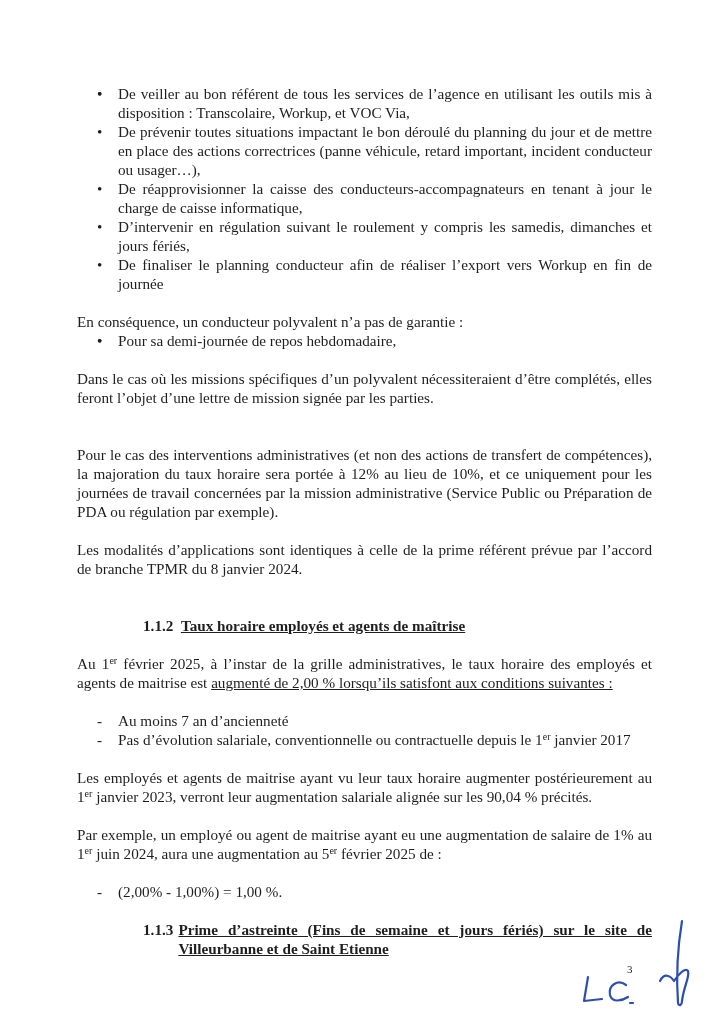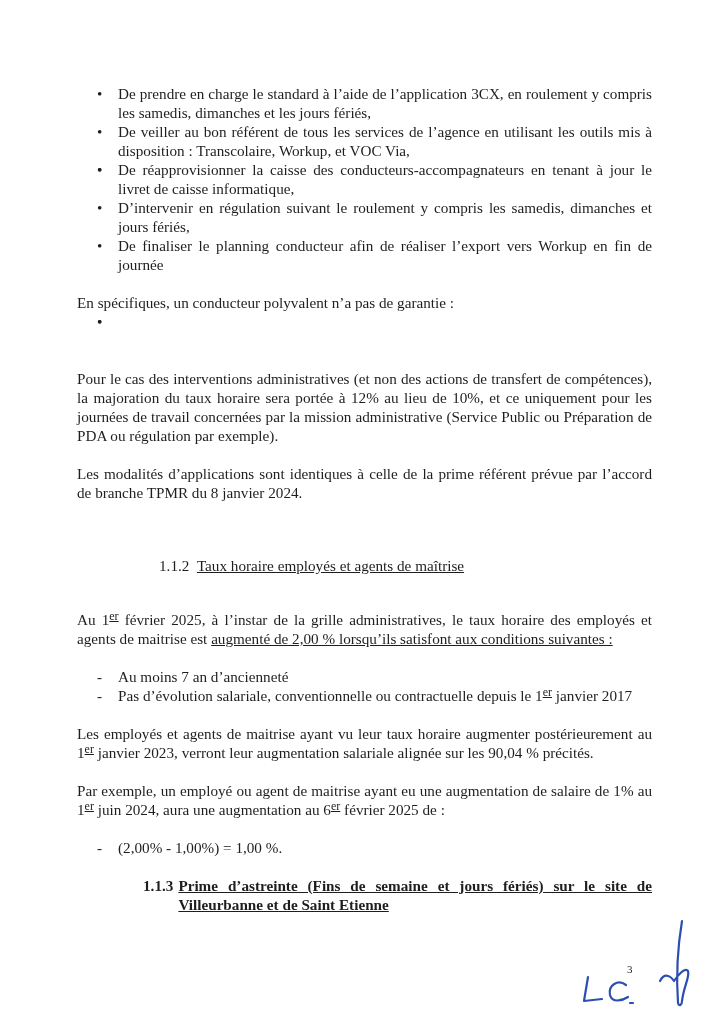--- a/index.html
+++ b/index.html
@@ -7,52 +7,53 @@
     width: 724px; height: 1024px; background: #ffffff; position: relative; overflow: hidden;
     font-family: "Liberation Serif", serif; color: #1e1e1e; font-size: 15.2px; line-height: 19px;
   }
   .page { position: absolute; left: 77px; top: 84px; width: 575px; }
   .bullets { list-style: none; margin: 0; padding: 0; }
   .bullets li { position: relative; padding-left: 41px; text-align: justify; }
   .bullets li .mark { position: absolute; left: 20px; top: 0; }
   .p { text-align: justify; margin: 0; }
   .gap { height: 19px; }
   .gap2 { height: 38px; }
-  .heading { font-weight: normal; margin: 16px; padding-left: 66px; }
+  .heading { font-weight: bold; margin: 0; padding-left: 66px; }
   .heading .num { margin-right: 4px; }
   .u { text-decoration: underline; }
   .heading3 { font-weight: bold; margin: 0; padding-left: 66px; display: flex; }
   .heading3 .num { flex: 0 0 auto; margin-right: 5px; }
   .heading3 .title { text-decoration: underline; text-align: justify; text-align-last: left; }
-  sup { font-size: 12px; line-height: 0; vertical-align: 5px; text-decoration: underline; }
+  sup { font-size: 10px; line-height: 0; vertical-align: 5px; }
   .pagenum { position: absolute; left: 627px; top: 960px; font-size: 11px; }
   .signature { position: absolute; left: 570px; top: 915px; width: 140px; height: 100px; }
 </style>
 </head>
 <body>
 
 <div class="page">
 
   <ul class="bullets">
-    <li><span class="mark">•</span><span>De prendre en charge le standard à l’aide de l’application 3CX, en roulement y compris les samedis, dimanches et les jours fériés,</span></li>
+    <li><span class="mark">•</span></li>
     <li><span class="mark">•</span><span>De veiller au bon référent de tous les services de l’agence en utilisant les outils mis à disposition : Transcolaire, Workup, et VOC Via,</span></li>
-    <li><span class="mark">•</span></li>
-    <li><span class="mark">•</span><span>De réapprovisionner la caisse des conducteurs-accompagnateurs en tenant à jour le livret de caisse informatique,</span></li>
+    <li><span class="mark">•</span><span>De prévenir toutes situations impactant le bon déroulé du planning du jour et de mettre en place des actions correctrices (panne véhicule, retard important, incident conducteur ou usager…),</span></li>
+    <li><span class="mark">•</span><span>De réapprovisionner la caisse des conducteurs-accompagnateurs en tenant à jour le charge de caisse informatique,</span></li>
     <li><span class="mark">•</span><span>D’intervenir en régulation suivant le roulement y compris les samedis, dimanches et jours fériés,</span></li>
     <li><span class="mark">•</span><span>De finaliser le planning conducteur afin de réaliser l’export vers Workup en fin de journée</span></li>
   </ul>
 
   <div class="gap"></div>
-  <p class="p">En spécifiques, un conducteur polyvalent n’a pas de garantie :</p>
+  <p class="p">En conséquence, un conducteur polyvalent n’a pas de garantie :</p>
   <ul class="bullets">
     <li><span class="mark">•</span></li>
-    <li><span class="mark">•</span></li>
+    <li><span class="mark">•</span><span>Pour sa demi-journée de repos hebdomadaire,</span></li>
   </ul>
 
   <div class="gap"></div>
+  <p class="p">Dans le cas où les missions spécifiques d’un polyvalent nécessiteraient d’être complétés, elles feront l’objet d’une lettre de mission signée par les parties.</p>
   <div class="gap"></div>
   <div class="gap"></div>
   <p class="p">Pour le cas des interventions administratives (et non des actions de transfert de compétences), la majoration du taux horaire sera portée à 12% au lieu de 10%, et ce uniquement pour les journées de travail concernées par la mission administrative (Service Public ou Préparation de PDA ou régulation par exemple).</p>
   <div class="gap"></div>
   <p class="p">Les modalités d’applications sont identiques à celle de la prime référent prévue par l’accord de branche TPMR du 8 janvier 2024.</p>
 
   <div class="gap2"></div>
   <p class="heading">
     <span class="num">1.1.2</span>
     <span class="u">Taux horaire employés et agents de maîtrise</span>
@@ -60,21 +61,21 @@
   <div class="gap"></div>
   <p class="p"><span>Au 1</span><sup>er</sup><span> février 2025, à l’instar de la grille administratives, le taux horaire des employés et agents de maitrise est </span><span class="u">augmenté de 2,00 % lorsqu’ils satisfont aux conditions suivantes :</span></p>
   <div class="gap"></div>
   <ul class="bullets">
     <li><span class="mark">-</span><span>Au moins 7 an d’ancienneté</span></li>
     <li><span class="mark">-</span><span>Pas d’évolution salariale, conventionnelle ou contractuelle depuis le 1</span><sup>er</sup><span> janvier 2017</span></li>
   </ul>
   <div class="gap"></div>
   <p class="p"><span>Les employés et agents de maitrise ayant vu leur taux horaire augmenter postérieurement au 1</span><sup>er</sup><span> janvier 2023, verront leur augmentation salariale alignée sur les 90,04 % précités.</span></p>
   <div class="gap"></div>
-  <p class="p"><span>Par exemple, un employé ou agent de maitrise ayant eu une augmentation de salaire de 1% au 1</span><sup>er</sup><span> juin 2024, aura une augmentation au 6</span><sup>er</sup><span> février 2025 de :</span></p>
+  <p class="p"><span>Par exemple, un employé ou agent de maitrise ayant eu une augmentation de salaire de 1% au 1</span><sup>er</sup><span> juin 2024, aura une augmentation au 5</span><sup>er</sup><span> février 2025 de :</span></p>
   <div class="gap"></div>
   <ul class="bullets">
     <li><span class="mark">-</span><span>(2,00% - 1,00%) = 1,00 %.</span></li>
   </ul>
   <div class="gap"></div>
   <p class="heading3">
     <span class="num">1.1.3</span>
     <span class="title">Prime d’astreinte (Fins de semaine et jours fériés) sur le site de Villeurbanne et de Saint Etienne</span>
   </p>
 </div>

